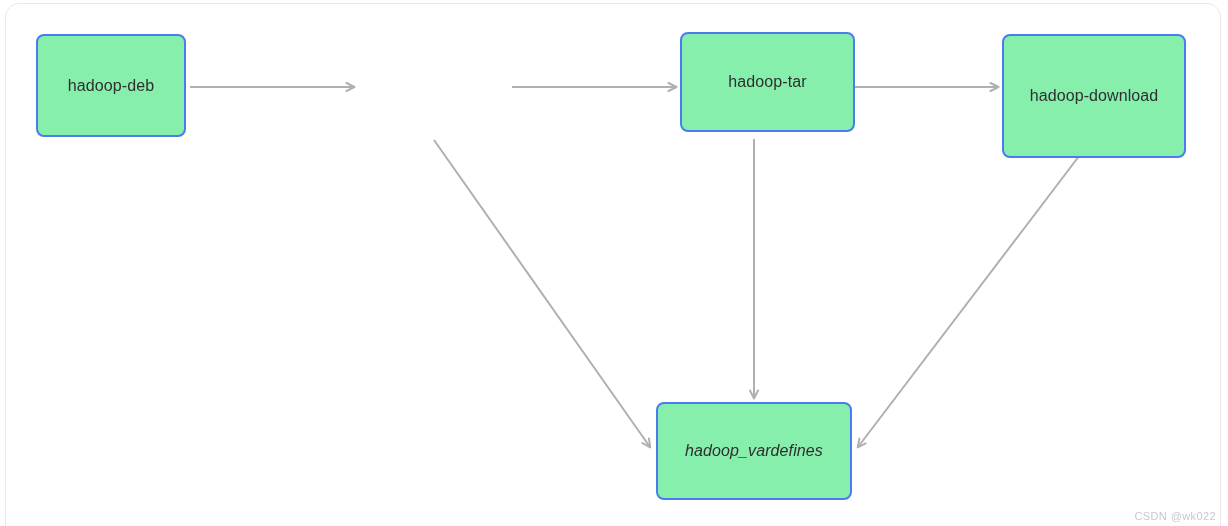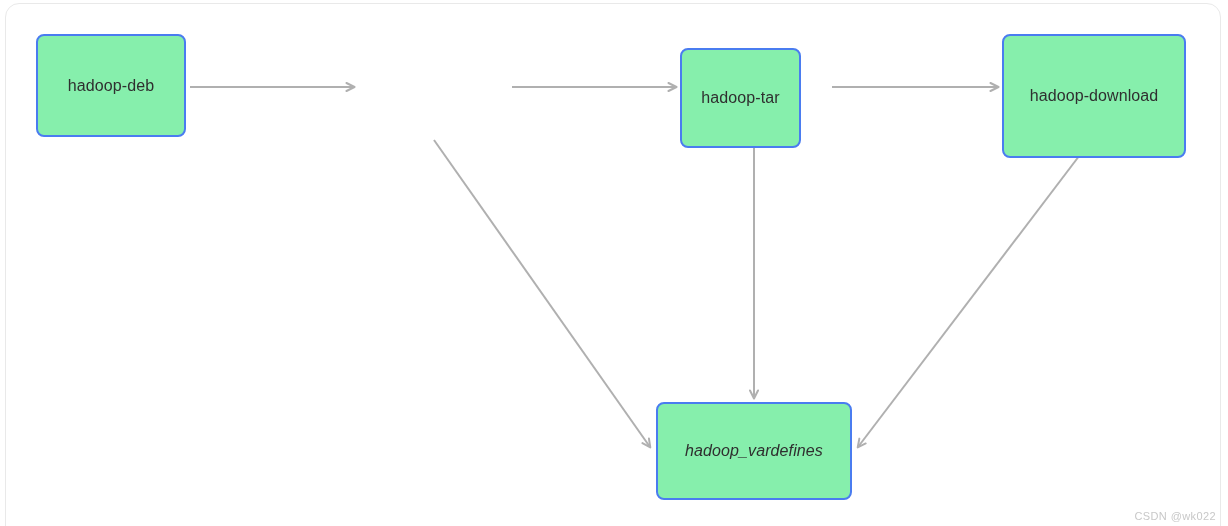--- a/index.html
+++ b/index.html
@@ -90,21 +90,21 @@
     <line x1="754" y1="139" x2="754" y2="398" stroke="#b0b0b0" stroke-width="2" marker-end="url(#arrowhead)"></line>
 
     <line x1="1092" y1="139" x2="858" y2="447" stroke="#b0b0b0" stroke-width="2" marker-end="url(#arrowhead)"></line>
   </svg>
 
   <div class="node" style="left:36px; top:34px; width:150px; height:103px;">
     <span class="node-label">hadoop-deb</span>
   </div>
 
 
-  <div class="node" style="left:680px; top:48px; width:121px; height:100px;">
+  <div class="node" style="left:680px; top:32px; width:175px; height:100px;">
     <span class="node-label">hadoop-tar</span>
   </div>
 
   <div class="node" style="left:1002px; top:34px; width:184px; height:124px;">
     <span class="node-label">hadoop-download</span>
   </div>
 
   <div class="node" style="left:656px; top:402px; width:196px; height:98px;font-style:italic;">
     <span class="node-label">hadoop_vardefines</span>
   </div>

